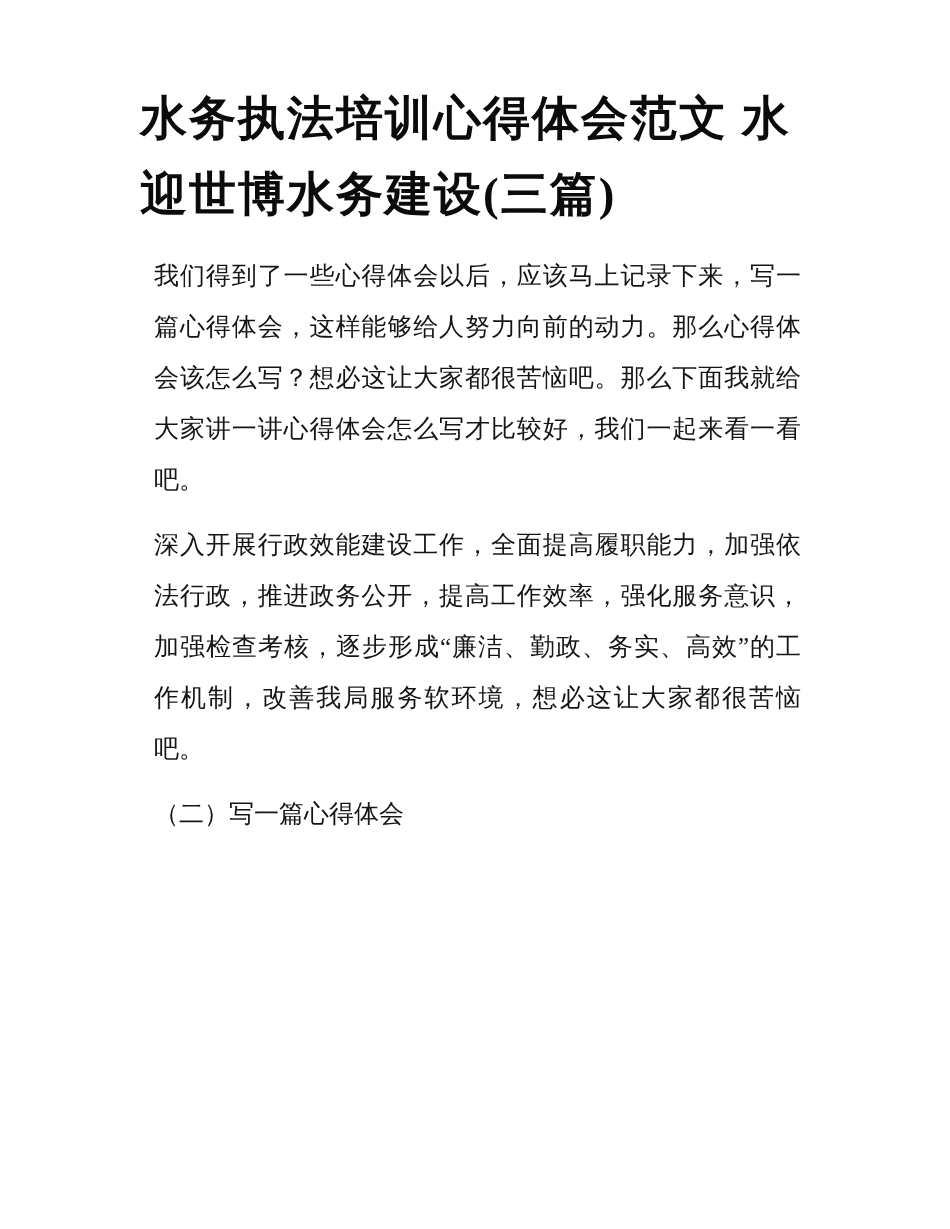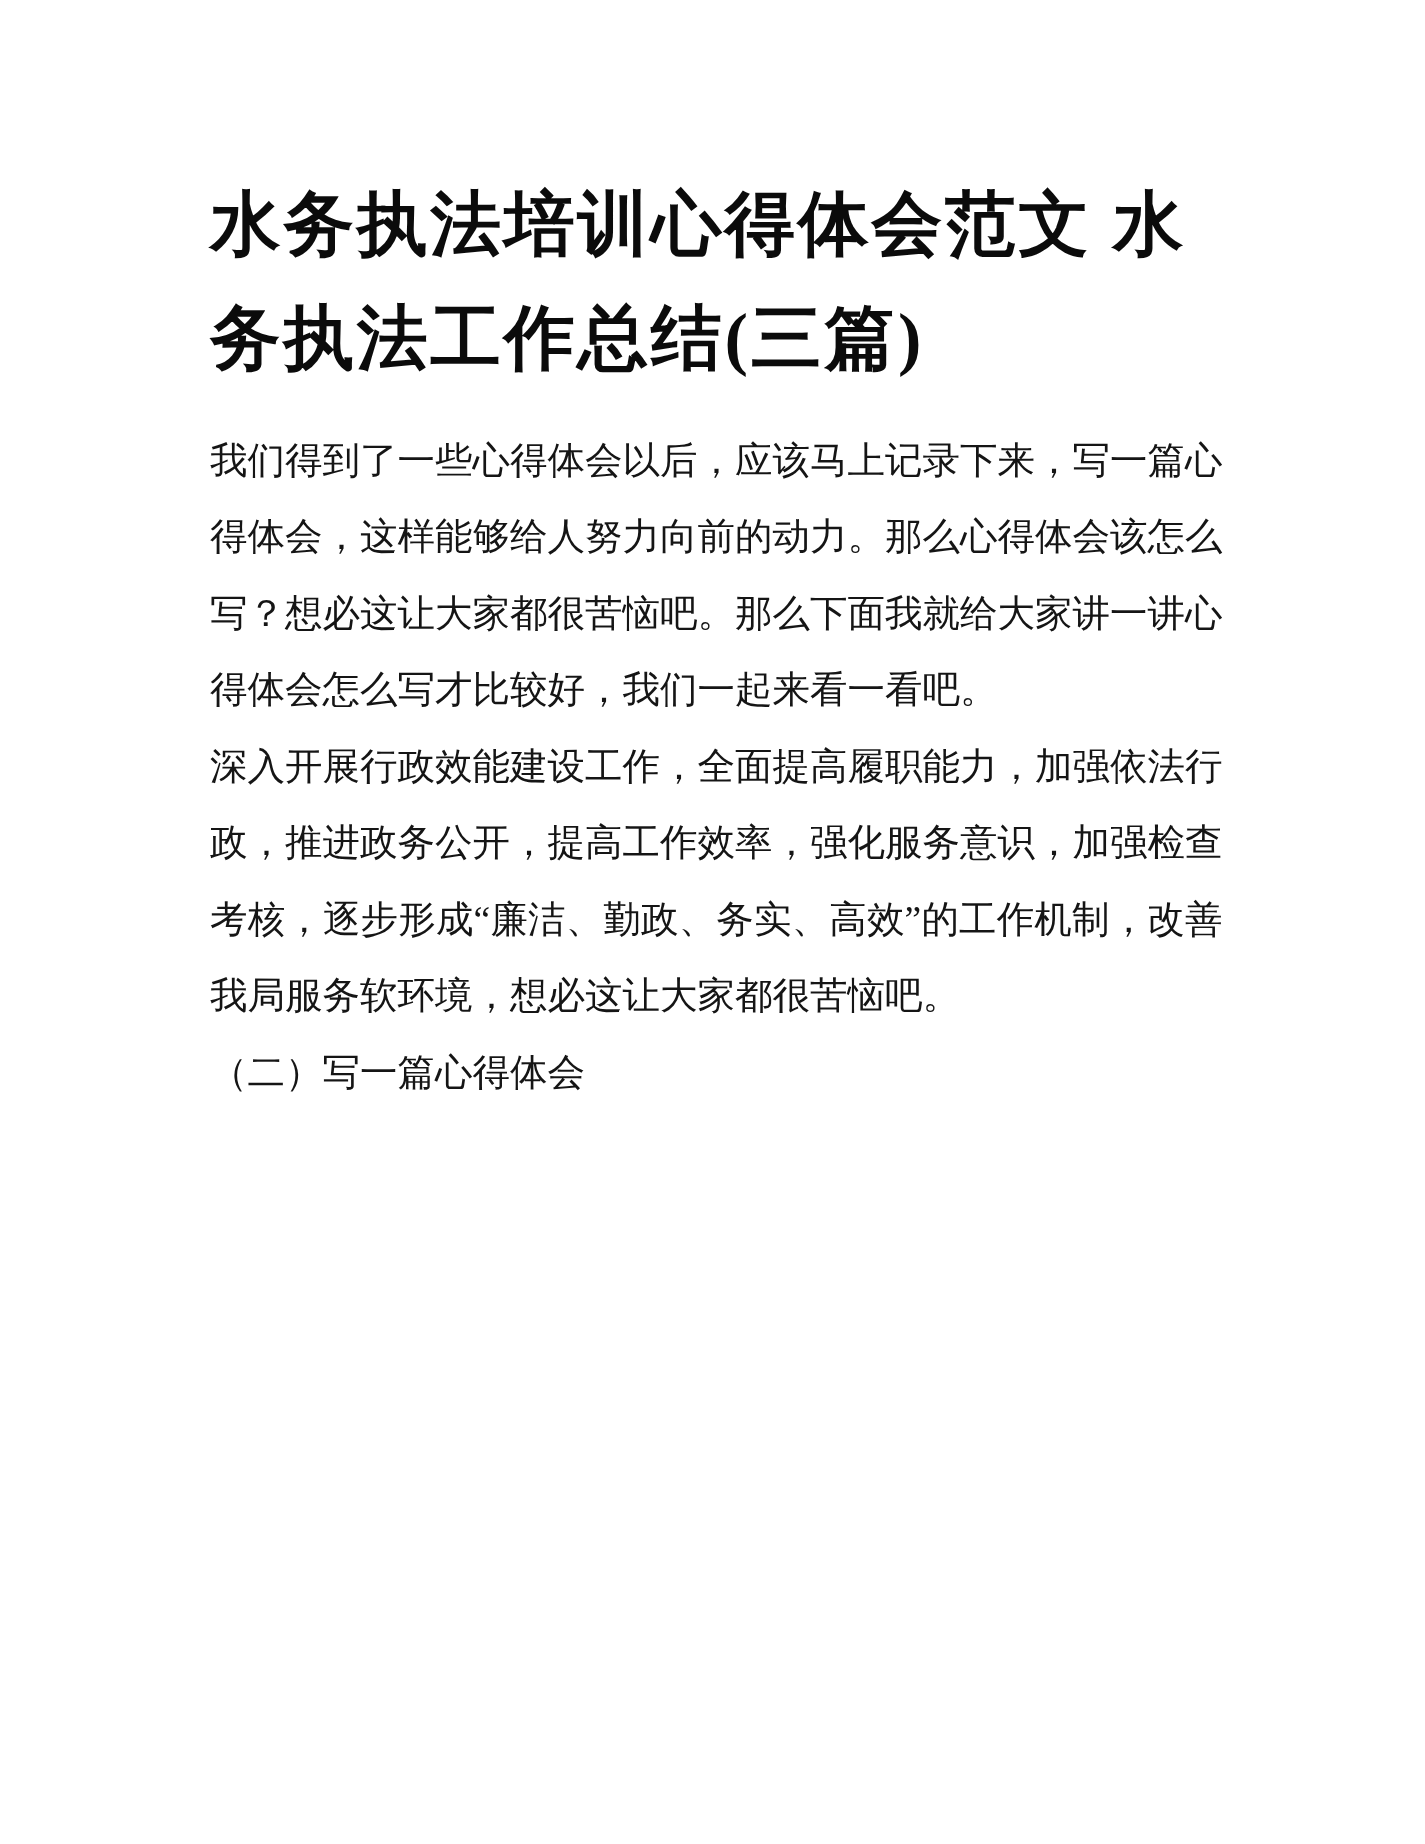--- a/index.html
+++ b/index.html
@@ -10,50 +10,50 @@
   body {
     width: 950px;
     height: 1229px;
     overflow: hidden;
     font-family: "Liberation Serif", "DejaVu Serif", serif;
     color: #121212;
   }
   .doc {
     box-sizing: border-box;
     width: 950px;
-    padding: 112px 135px 0 140px; 
+    padding: 80px 135px 0 140px; 
   }
   .doc-title {
     margin: 0 0 18px 0;
     font-size: 47px;
     font-weight: 700;
     line-height: 76px;
     letter-spacing: 2px;
     color: #0b0b0b;
   }
   .doc-title .title-line {
     display: block;
     white-space: nowrap;
   }
   .doc-body p {
-    margin: 0;
+    margin: 14px;
     font-size: 25px;
     line-height: 51px;
     text-align: justify;
     text-justify: inter-ideograph;
     color: #151515;
   }
 </style>
 </head>
 <body>
 
 <div class="doc">
   <h1 class="doc-title">
     <span class="title-line">水务执法培训心得体会范文 水</span>
-    <span class="title-line">务执法工作总结(三篇)</span>
+    <span class="title-line">迎世博水务建设(三篇)</span>
   </h1>
 
   <div class="doc-body">
     <p>我们得到了一些心得体会以后，应该马上记录下来，写一篇心得体会，这样能够给人努力向前的动力。那么心得体会该怎么写？想必这让大家都很苦恼吧。那么下面我就给大家讲一讲心得体会怎么写才比较好，我们一起来看一看吧。</p>
     <p>深入开展行政效能建设工作，全面提高履职能力，加强依法行政，推进政务公开，提高工作效率，强化服务意识，加强检查考核，逐步形成“廉洁、勤政、务实、高效”的工作机制，改善我局服务软环境，想必这让大家都很苦恼吧。</p>
     <p>（二）写一篇心得体会</p>
   </div>
 </div>
 
 </body></html>

